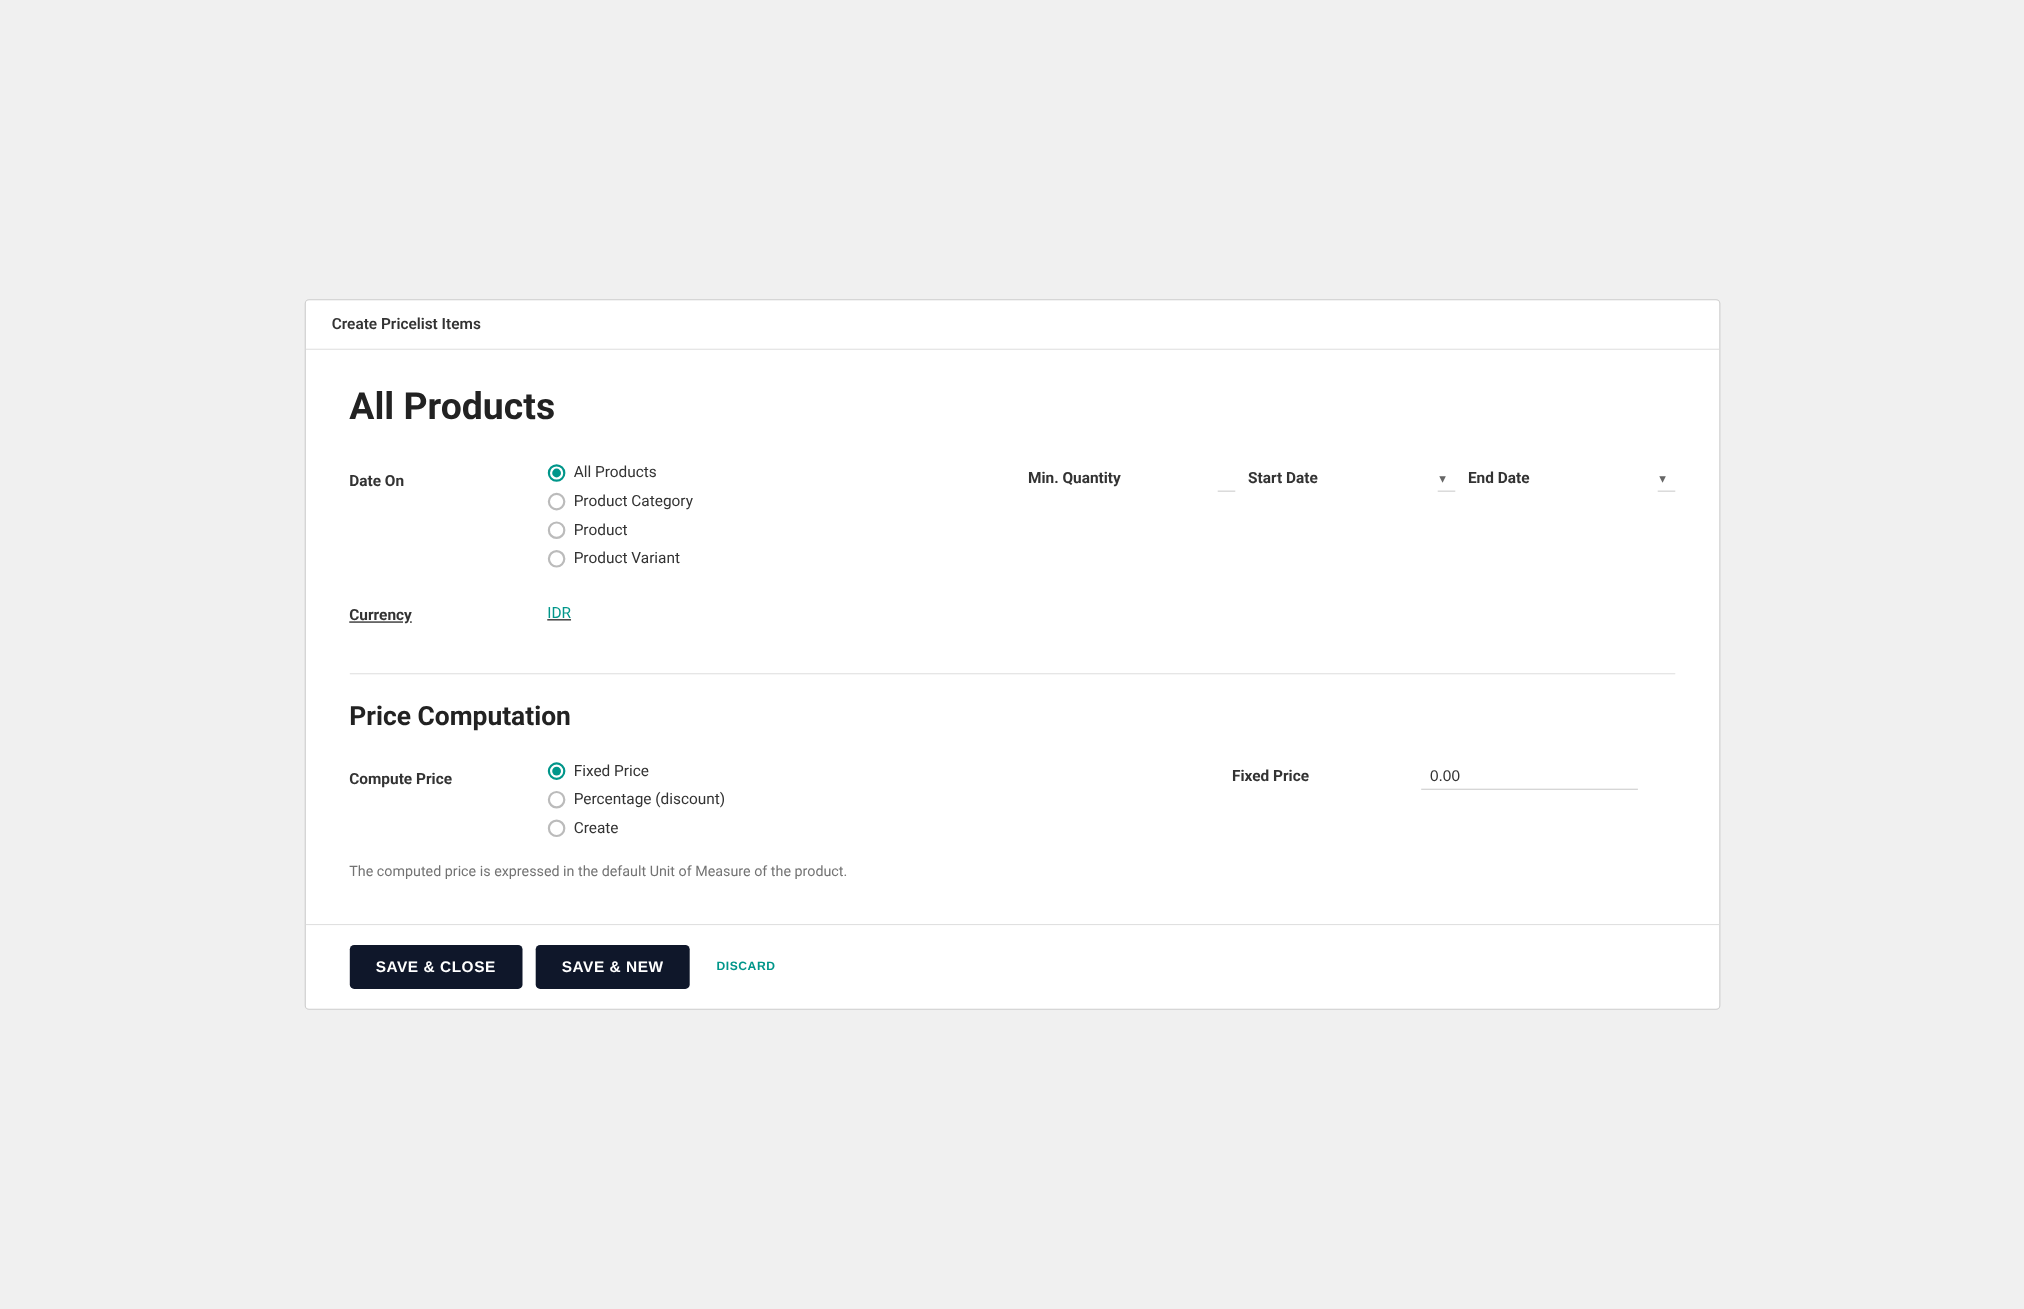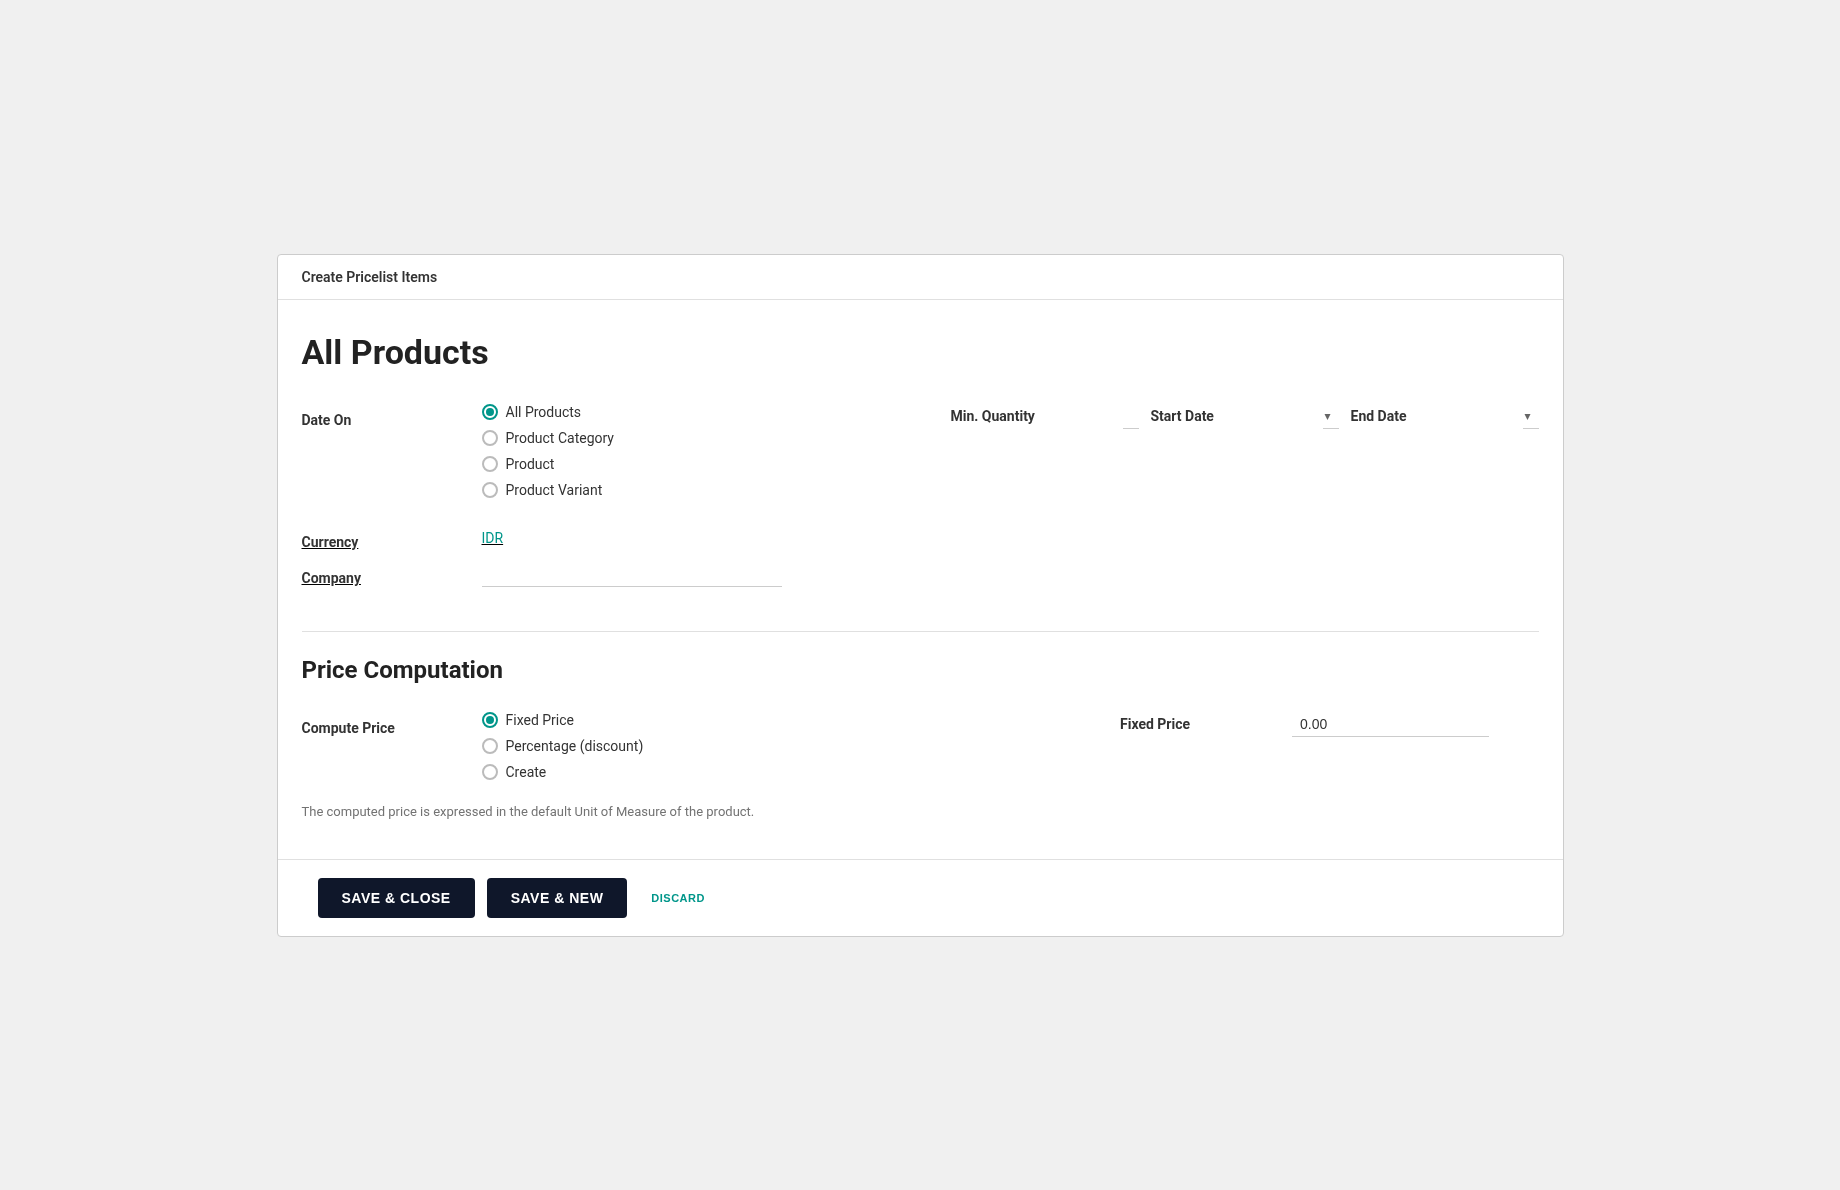--- a/index.html
+++ b/index.html
@@ -22,21 +22,21 @@
       flex-direction: column;
     }
     .dialog-header {
       padding: 14px 24px;
       border-bottom: 1px solid #e0e0e0;
       font-size: 14px;
       font-weight: 600;
       color: #333;
     }
     .dialog-body {
-      padding: 32px 24px;
+      padding: 32px 40px;
       flex: 1;
     }
     .page-title {
       font-size: 34px;
       font-weight: 700;
       color: #222;
       margin-bottom: 32px;
     }
     .form-section {
       display: grid;
@@ -266,26 +266,20 @@
       </div>
     </div>
 
     <div style="margin-bottom: 44px; text-decoration: underline;">
       <div class="simple-row">
         <div class="field-label">Currency</div>
         <div>
           <a class="currency-link">IDR</a>
         </div>
       </div>
-      <div class="simple-row" style="margin-top: 12px;">
-        <div class="field-label">Company</div>
-        <div>
-          <input class="input-box" type="text" style="max-width: 300px;">
-        </div>
-      </div>
     </div>
 
     <hr class="section-divider">
 
     <div class="section-title">Price Computation</div>
 
     <div class="price-computation-section">
 
       <div class="field-label">Compute Price</div>
 

